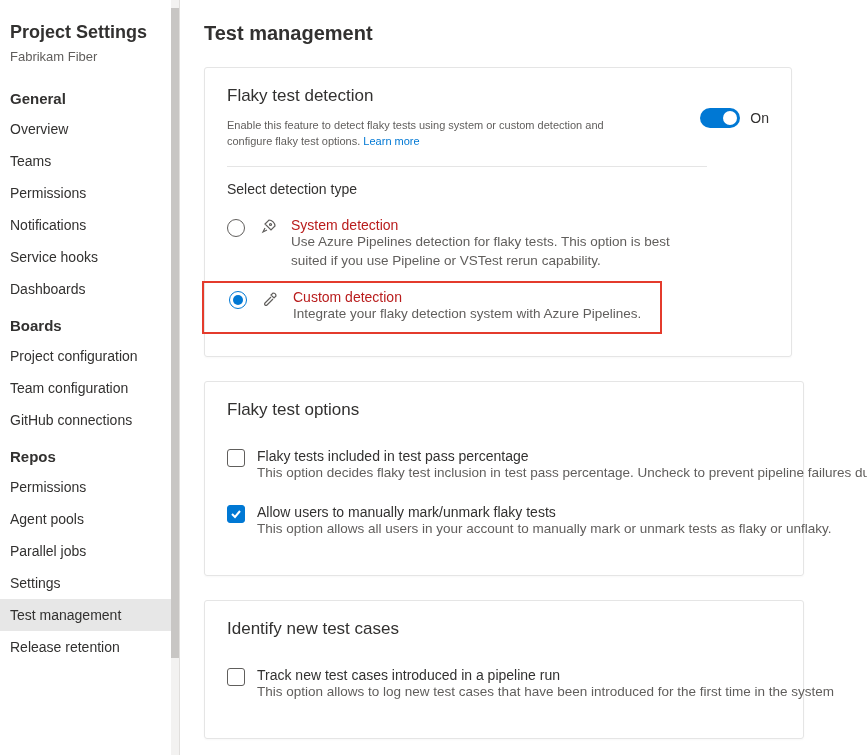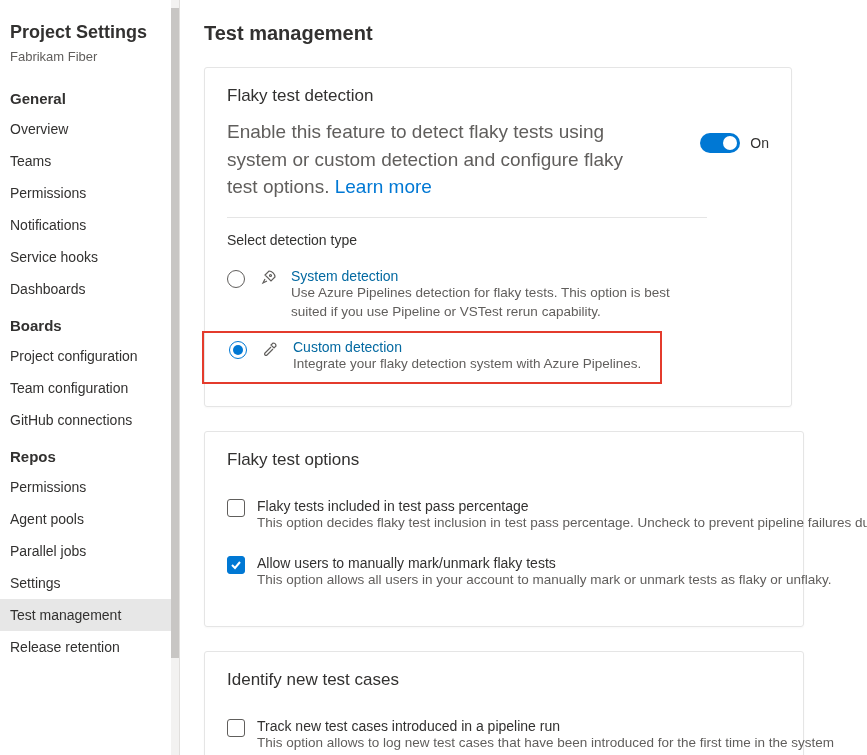--- a/index.html
+++ b/index.html
@@ -91,21 +91,21 @@
     justify-content: space-between;
     align-items: center;
   }
   .section-title {
     font-size: 17px;
     font-weight: 400;
     color: #323130;
     margin-bottom: 4px;
   }
   .section-desc {
-    font-size: 19px;
+    font-size: 11px;
     color: #605e5c;
     line-height: 1.45;
     max-width: 420px;
     margin-top: 12px;
   }
   .link { color: #0078d4; cursor: pointer; }
   .toggle-wrap { display: flex; align-items: center; gap: 10px; }
   .toggle {
     width: 40px; height: 20px; border-radius: 10px;
     background: #0078d4; position: relative; cursor: pointer;
@@ -130,21 +130,21 @@
     display: flex; align-items: center; justify-content: center;
   }
   .radio.selected { border-color: #0078d4; }
   .radio.selected::after {
     content: ""; width: 10px; height: 10px; border-radius: 50%; background: #0078d4;
   }
   .radio-icon {
     width: 18px; flex-shrink: 0; margin-top: 2px;
     display: flex; align-items: center; justify-content: center;
   }
-  .radio-body .rt { font-size: 14px; color: #0369a1; }
+  .radio-body .rt { font-size: 14px; color: #b91c1c; }
   .radio-body .rd { font-size: 13.5px; color: #605e5c; line-height: 1.4; max-width: 400px; }
 
   .highlight-box {
     border: 2.5px solid #e43b2c;
     margin: 0 8px 0 -3px;
     padding: 6px 14px 8px 3px;
     width: 460px;
   }
   .highlight-box .radio-row { padding: 0 0 0 22px; }
 

